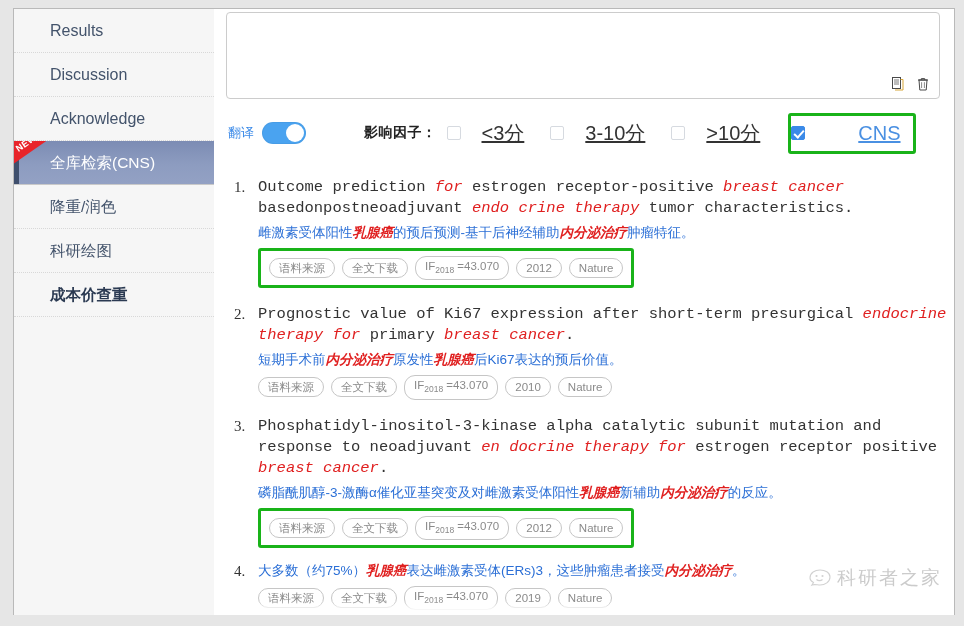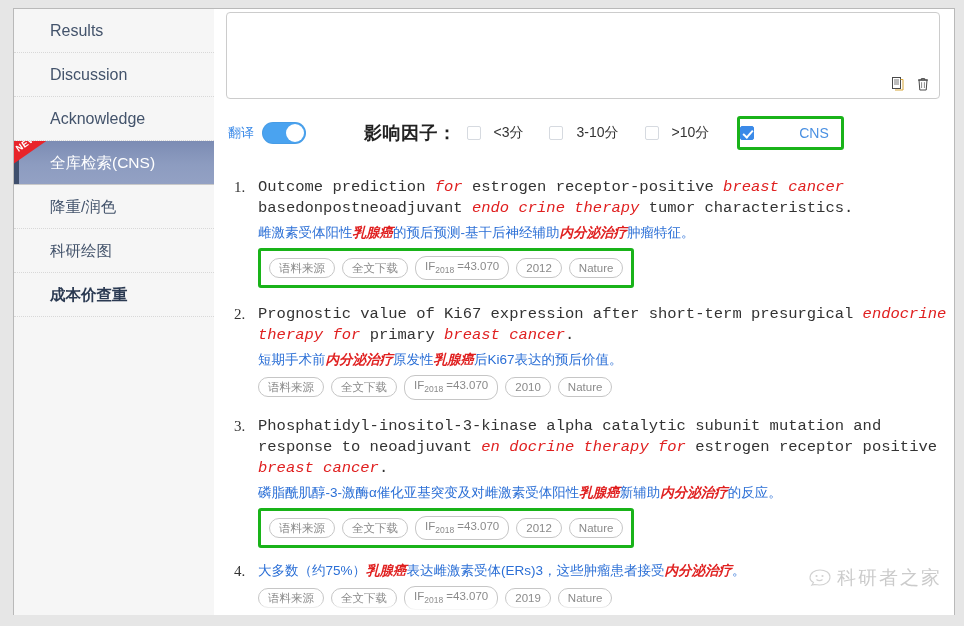--- a/index.html
+++ b/index.html
@@ -116,42 +116,42 @@
     width:44px; height:22px; border-radius:11px;
     background:#4aa3f0; position:relative; cursor:pointer;
     box-shadow:inset 0 0 0 1px rgba(0,0,0,.04);
   }
   .switch .knob{
     position:absolute; right:2px; top:2px;
     width:18px; height:18px; border-radius:50%;
     background:#ffffff;
   }
   .if-label{
-    font-size:18px; color:#222; font-weight:bold;
+    font-size:14px; color:#222; font-weight:bold;
     margin-left:58px; margin-right:10px;
     letter-spacing:.5px;
   }
   .cb-group{ display:flex; align-items:center; margin-right:26px; }
   .cbox{
     width:14px; height:14px;
     border:1px solid #d6dae0; border-radius:2px;
     background:#fff; box-sizing:border-box; cursor:pointer;
     display:inline-block;
   }
   .cbox.checked{
     background:#3b8ae8; border-color:#3b8ae8;
     position:relative;
   }
   .cbox.checked::after{
     content:""; position:absolute;
     left:4px; top:1px; width:4px; height:8px;
     border:solid #fff; border-width:0 2px 2px 0;
     transform:rotate(42deg);
   }
-  .cb-text{ font-size:14px; color:#333; margin-left:13px; white-space:nowrap; }
+  .cb-text{ font-size:20px; color:#333; margin-left:21px; white-space:nowrap;text-decoration:underline; }
   .cb-text.blue{ color:#4a90e2; }
   .cns-wrap{
     border:3px solid #19b319;
     border-radius:3px;
     padding:6px 12px 6px 0;
     display:flex; align-items:center;
     margin-left:2px;
     gap:32px;
   }
 

